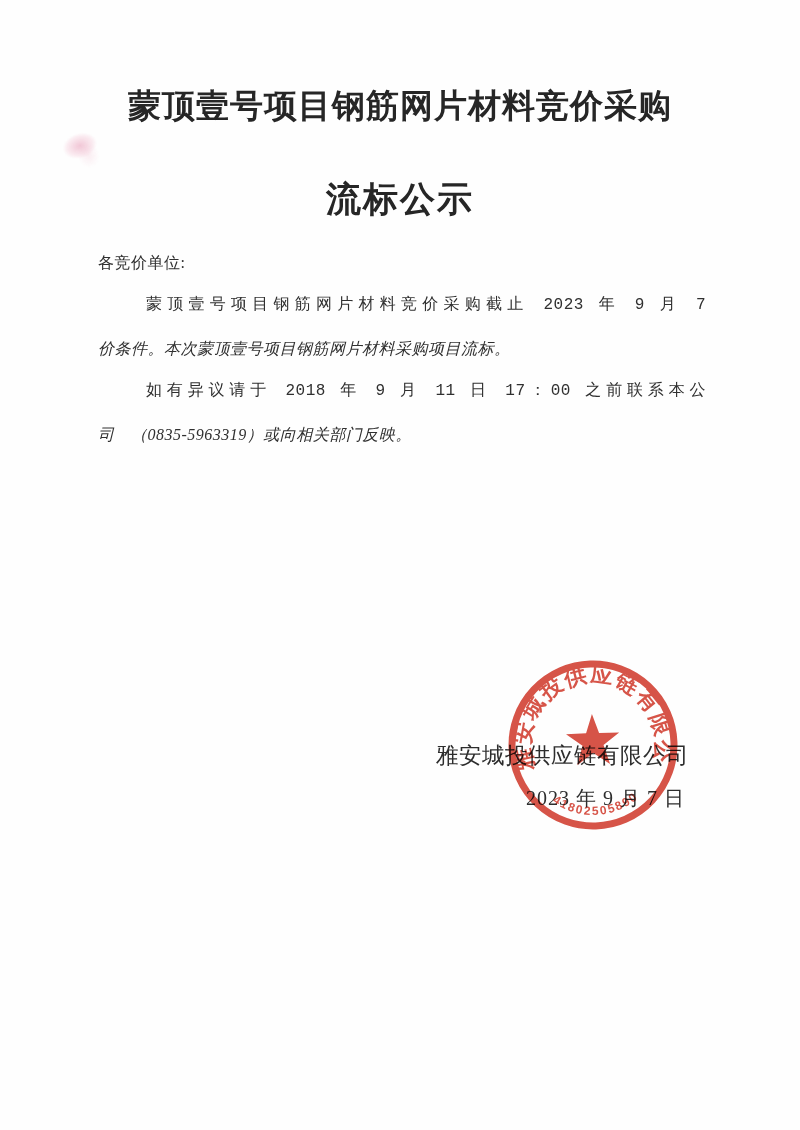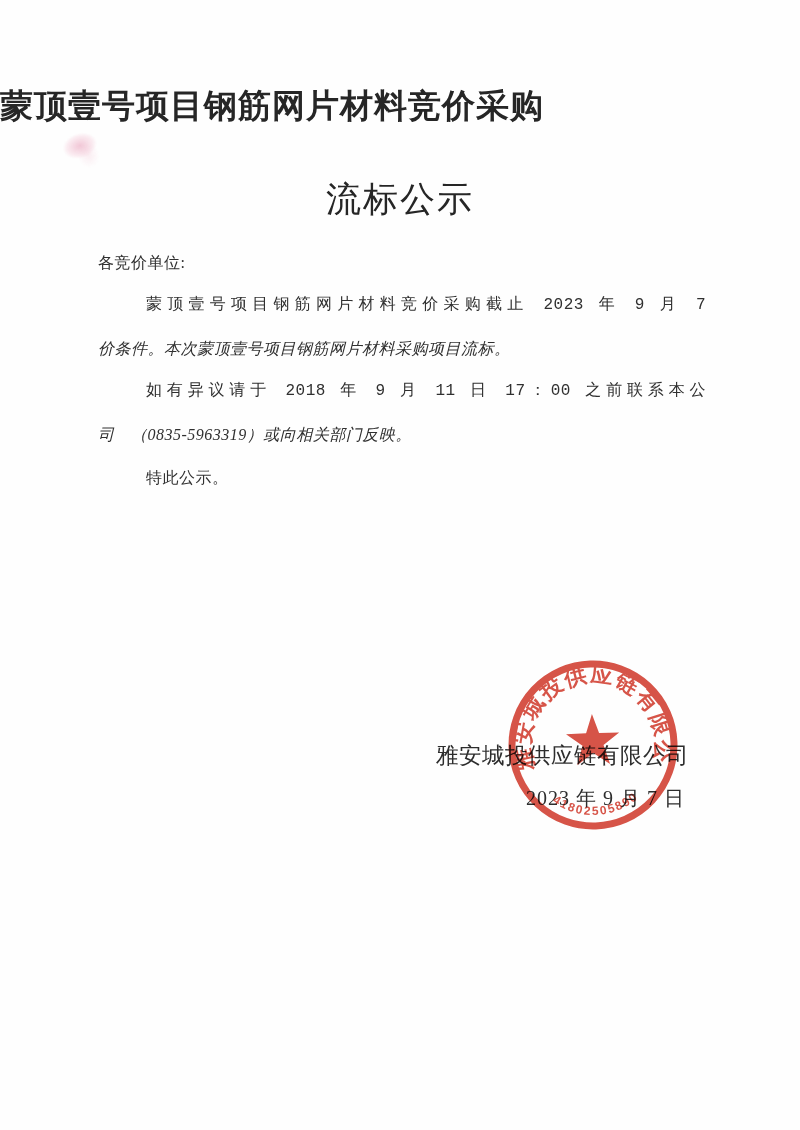--- a/index.html
+++ b/index.html
@@ -13,27 +13,27 @@
   
   .smudge{
     position:absolute;left:58px;top:128px;width:52px;height:44px;
     background:
       radial-gradient(ellipse 45% 38% at 45% 38%, rgba(222,110,150,.38), rgba(235,150,180,.18) 55%, rgba(255,255,255,0) 75%),
       radial-gradient(ellipse 30% 40% at 55% 65%, rgba(230,140,170,.15), rgba(255,255,255,0) 70%);
     transform:rotate(-18deg);
     filter:blur(.4px);
   }
   .title1{
-    position:absolute;left:0;top:84px;width:800px;text-align:left;
+    position:absolute;left:0;top:84px;width:800px;text-align:center;
     font-family:"Liberation Sans", sans-serif;font-weight:bold;
     font-size:33px;letter-spacing:1px;color:#262626;
   }
   .title2{
     position:absolute;left:0;top:176px;width:800px;text-align:center;
-    font-family:"Liberation Sans", sans-serif;font-weight:normal;
+    font-family:"Liberation Sans", sans-serif;font-weight:bold;
     font-size:35px;letter-spacing:2px;color:#262626;
   }
   .body-text{
     position:absolute;left:98px;top:241px;width:608px;
     font-size:16px;letter-spacing:.5px;color:#303030;
   }
   .line{line-height:43px;height:43px;white-space:nowrap;}
   .line.wrap{white-space:normal;font-style:italic;}
   .line.ind{padding-left:48px;}
   .line.j{
@@ -67,21 +67,20 @@
   <div class="title1">蒙顶壹号项目钢筋网片材料竞价采购</div>
 
   <div class="title2">流标公示</div>
 
   <div class="body-text">
     <div class="line">各竞价单位:</div>
     <div class="line ind j">蒙顶壹号项目钢筋网片材料竞价采购截止 2023 年 9 月 7</div>
     <div class="line wrap">价条件。本次蒙顶壹号项目钢筋网片材料采购项目流标。</div>
     <div class="line ind j">如有异议请于 2018 年 9 月 11 日 17：00 之前联系本公</div>
     <div class="line wrap">司　（0835-5963319）或向相关部门反映。</div>
-    <div class="line ind">特此公示。</div>
   </div>
 
   <div class="sig-company">雅安城投供应链有限公司</div>
 
   <div class="sig-date">2023 年 9 月 7 日</div>
 
   <svg class="seal" viewBox="0 0 178 178" xmlns="http://www.w3.org/2000/svg">
     <defs>
       <path id="sealArcPath" d="M 29.8 110.5 A 63 63 0 1 1 148.2 110.5" fill="none"></path>
       <path id="sealCodePath" d="M 44.5 143.0 A 70 70 0 0 0 133.5 143.0" fill="none"></path>

